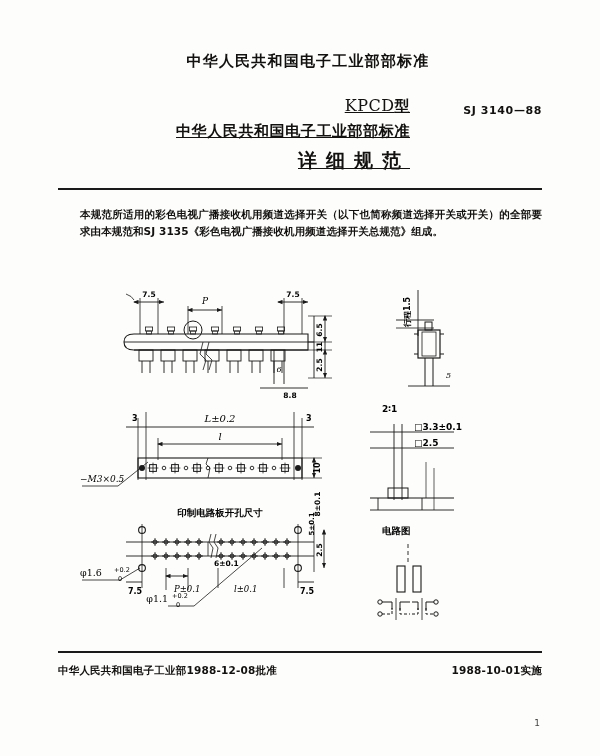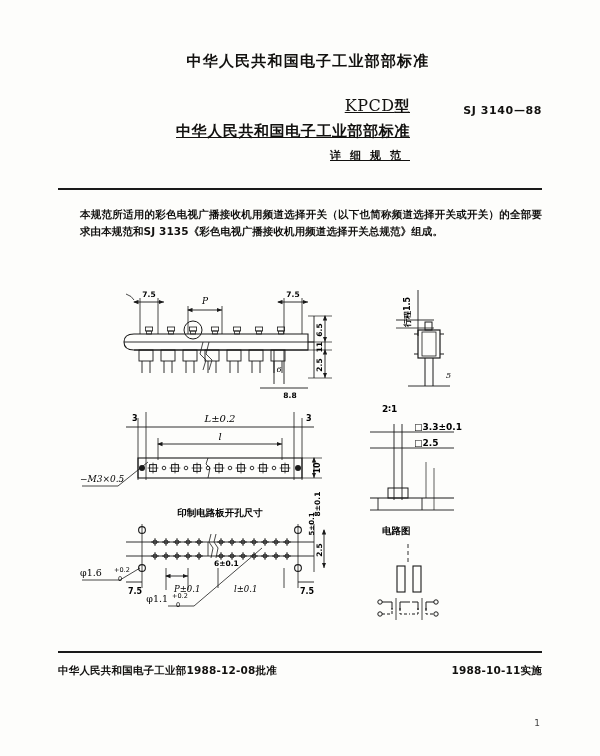--- a/index.html
+++ b/index.html
@@ -23,21 +23,21 @@
   }
   .t-model{
     font-size:16px;letter-spacing:.5px;margin-bottom:6px;
     font-family:"DejaVu Serif","Liberation Serif",serif;
   }
   .t-model b{font-family:"DejaVu Sans",sans-serif;font-weight:bold;font-size:15px;}
   .t-main{
     font-size:15px;font-weight:bold;letter-spacing:.6px;margin-bottom:7px;
   }
   .t-sub{
-    font-size:11px;font-weight:bold;letter-spacing:9px;padding-left:9px;
+    font-size:19px;font-weight:bold;letter-spacing:9px;padding-left:9px;
   }
   .std-no{
     position:absolute;right:58px;top:104px;font-size:11px;font-weight:bold;
     letter-spacing:.6px;font-family:"DejaVu Sans","Liberation Sans",sans-serif;
   }
   .rule-top{
     position:absolute;left:58px;right:58px;top:188px;border-top:2px solid #1a1a1a;
   }
   
   .scope{
@@ -372,16 +372,16 @@
       <path d="M390,342 L396,342 L396,336 M404,336 L404,342 L412,342" fill="none" stroke="#1a1a1a" stroke-width="1" stroke-dasharray="3 2"></path>
       <line x1="374" y1="326" x2="374" y2="348" stroke="#1a1a1a" stroke-width="0.8"></line>
       <line x1="400" y1="326" x2="400" y2="348" stroke="#1a1a1a" stroke-width="0.8"></line>
     </g>
 
   </svg>
   </div>
 
   <div class="rule-bot"></div>
   <div class="foot-left">中华人民共和国电子工业部1988-12-08批准</div>
-  <div class="foot-right">1988-10-11实施</div>
+  <div class="foot-right">1988-10-01实施</div>
   <div class="pageno">1</div>
 
 </div>
 
 </body></html>

